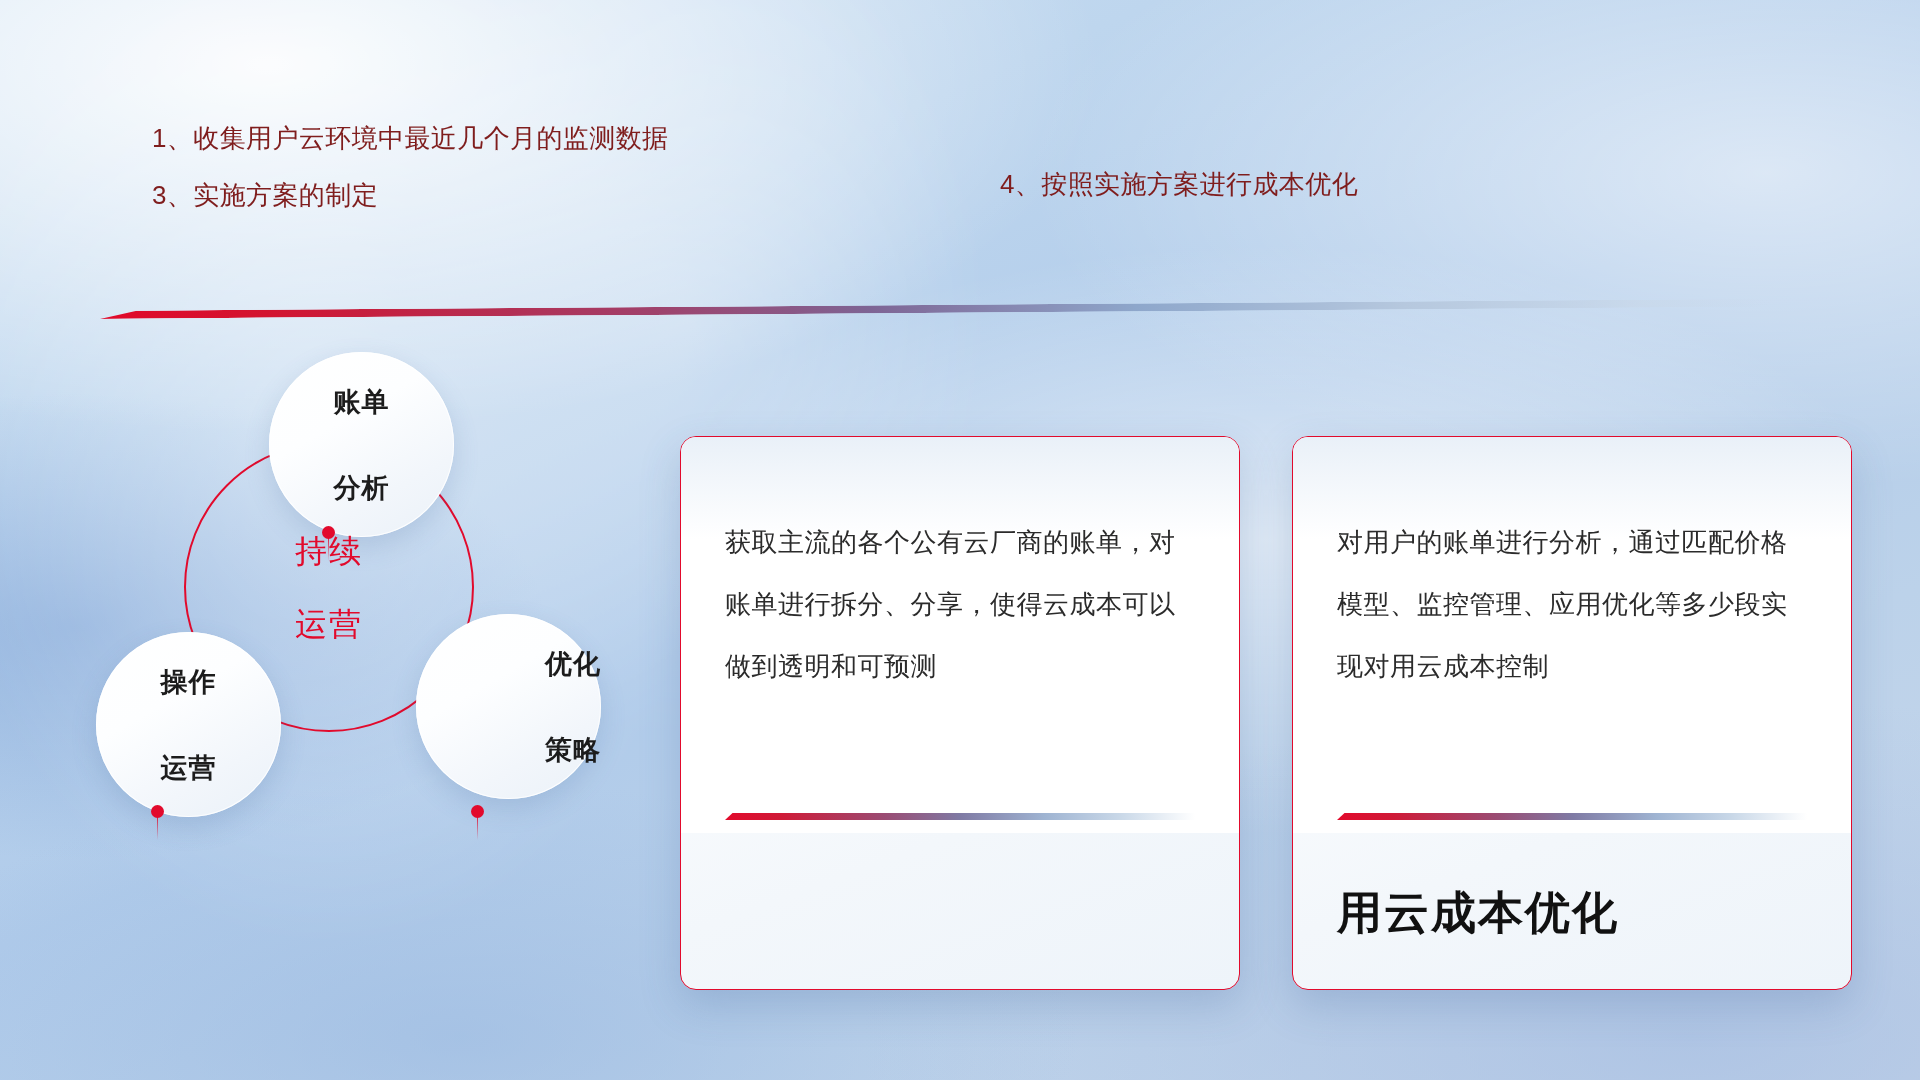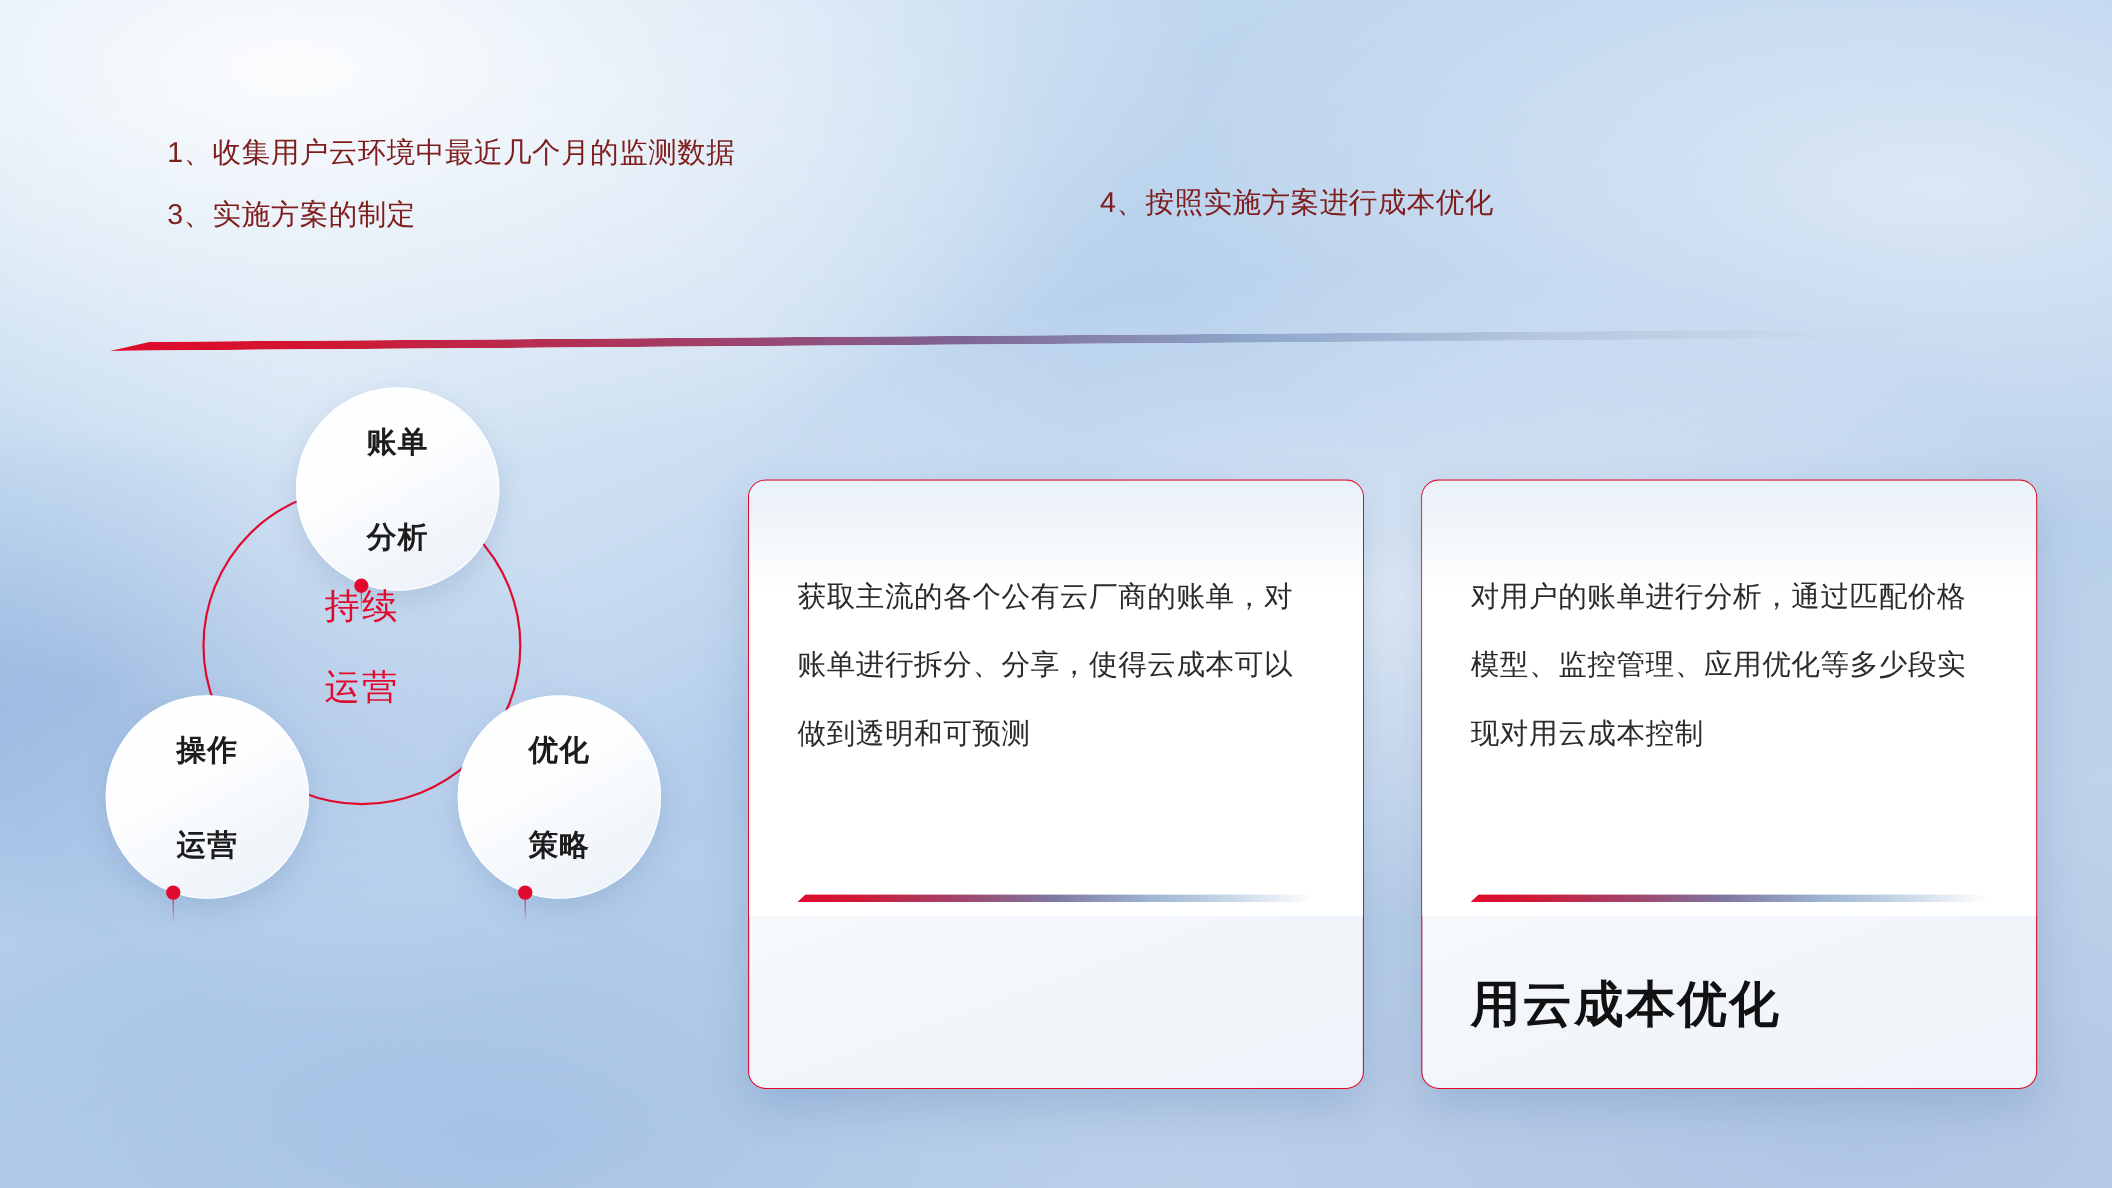--- a/index.html
+++ b/index.html
@@ -66,21 +66,21 @@
     display:flex; flex-direction:column;
     align-items:center; justify-content:center;
     color:#1c1c1c; font-weight:bold;
     font-size:27px; line-height:38px;
     letter-spacing:1px;
     z-index:3;
     gap:48px;
   }
   #node-top   { left:173px; top:0px;   width:185px; height:185px; }
   #node-left  { left:0px;   top:280px; width:185px; height:185px;text-align:right; }
-  #node-right { left:320px; top:280px; width:185px; height:185px; }
+  #node-right { left:320px; top:262px; width:185px; height:185px;align-items:flex-end; }
 
   .ring{
     position:absolute;
     left:88px; top:90px; width:290px; height:290px;
     border-radius:50%;
     border:2.2px solid #e20a2c;
     z-index:2;
   }
   #center-label{
     position:absolute; left:88px; top:90px; width:290px; height:290px;

